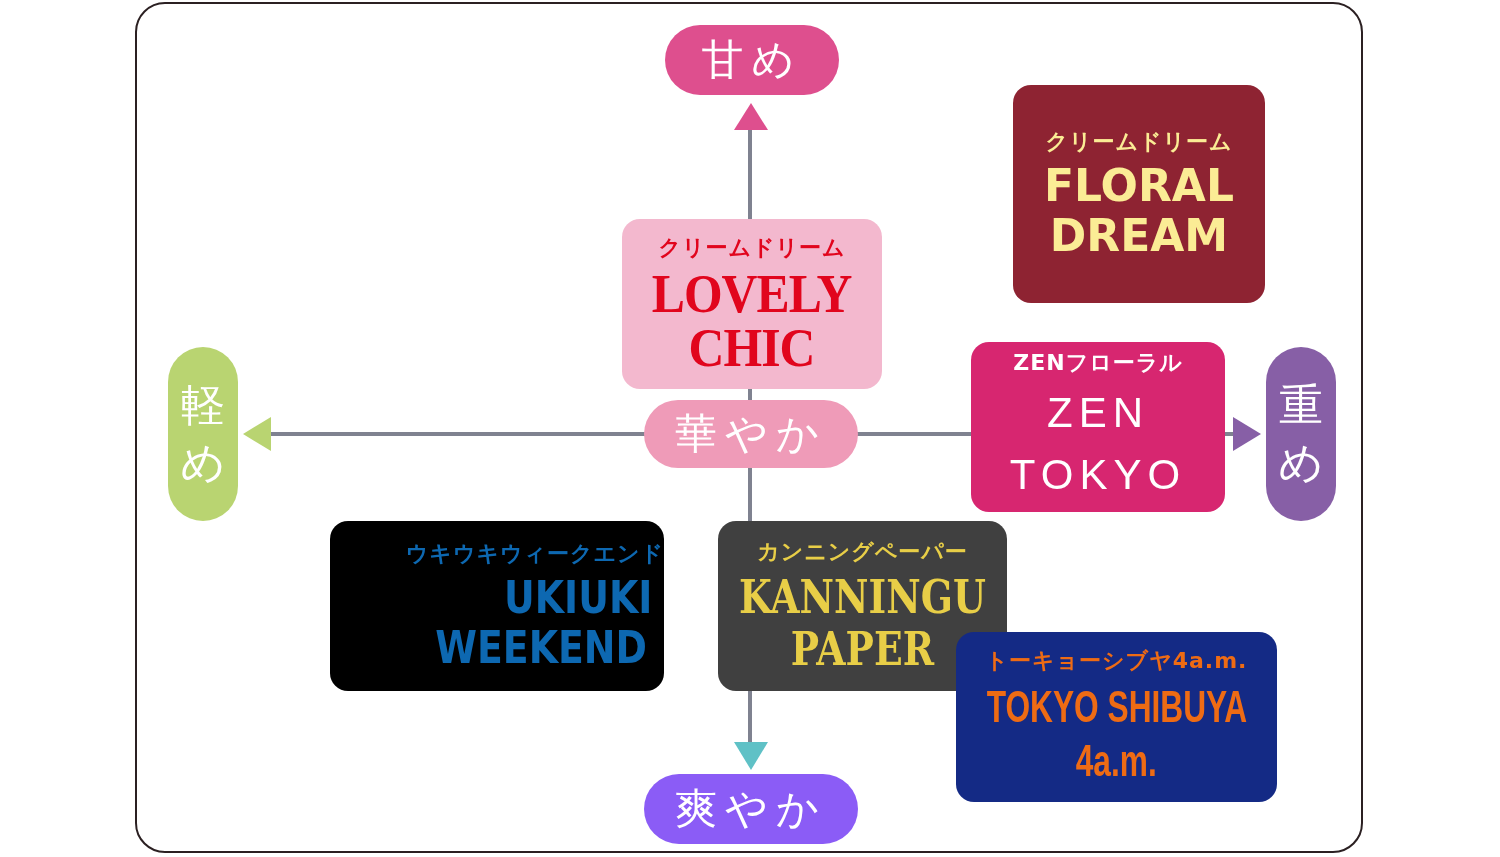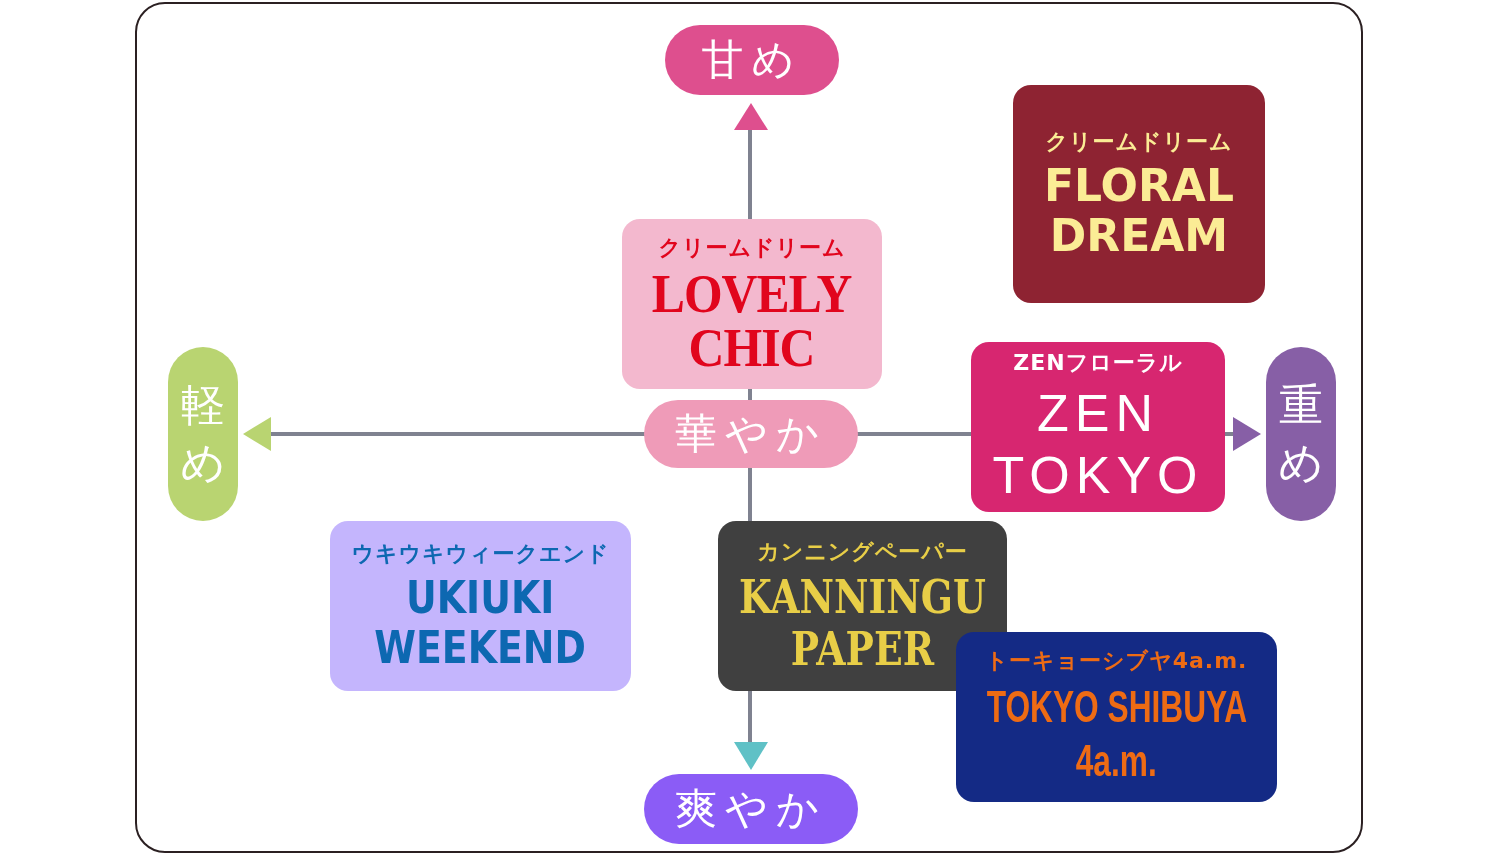--- a/index.html
+++ b/index.html
@@ -28,22 +28,22 @@
   .card { position:absolute; border-radius:18px; box-sizing:border-box;
           display:flex; flex-direction:column; align-items:center; justify-content:center; text-align:center; }
   .card .kana { font-weight:bold; font-size:22px; letter-spacing:1px; margin-bottom:4px; }
   .card .title { font-weight:bold; line-height:1.0; }
 
   .c-cream { left:1013px; top:85px; width:252px; height:218px; background:#8e2332; color:#fbec95; }
   .c-cream .title { font-family:"DejaVu Sans", sans-serif; font-size:44px; font-weight:900; letter-spacing:0px; line-height:50px; }
   .c-lovely { left:622px; top:219px; width:260px; height:170px; background:#f3b8ce; color:#e1051d; }
   .c-lovely .title { font-family:"Liberation Serif", serif; font-size:54px; letter-spacing:-1px; line-height:54px; transform:scaleX(0.92); }
   .c-zen { left:943px; top:342px; width:254px; height:170px; background:#d72670; color:#ffffff;margin-left:28px; }
-  .c-zen .title { font-family:"Liberation Sans", sans-serif; font-weight:normal; font-size:52px; letter-spacing:6px; line-height:62px; }
-  .c-ukiuki { left:330px; top:521px; width:301px; height:170px; background:#c4b5fd; color:#0d68b1; }
+  .c-zen .title { font-family:"Liberation Sans", sans-serif; font-weight:normal; font-size:42px; letter-spacing:6px; line-height:62px; }
+  .c-ukiuki { left:330px; top:521px; width:334px; height:170px; background:#000000; color:#0d68b1;align-items:flex-end; }
   .c-ukiuki .title { font-family:"DejaVu Sans", sans-serif; font-size:44px; font-weight:bold; line-height:50px; transform:scaleX(0.86); letter-spacing:0px; }
   .c-kanningu { left:718px; top:521px; width:289px; height:170px; background:#404040; color:#e8ce47; }
   .c-kanningu .title { font-family:"DejaVu Serif", serif; font-size:46px; font-weight:bold; line-height:52px; transform:scaleX(0.82); }
   .c-tokyo { left:956px; top:632px; width:321px; height:170px; background:#142a85; color:#ee6b14; }
   .c-tokyo .title { font-family:"Liberation Sans", sans-serif; font-size:44px; font-weight:bold; line-height:54px; transform:scaleX(0.72); white-space:nowrap; }
 </style>
 </head>
 <body>
 
 <div class="frame"></div>

